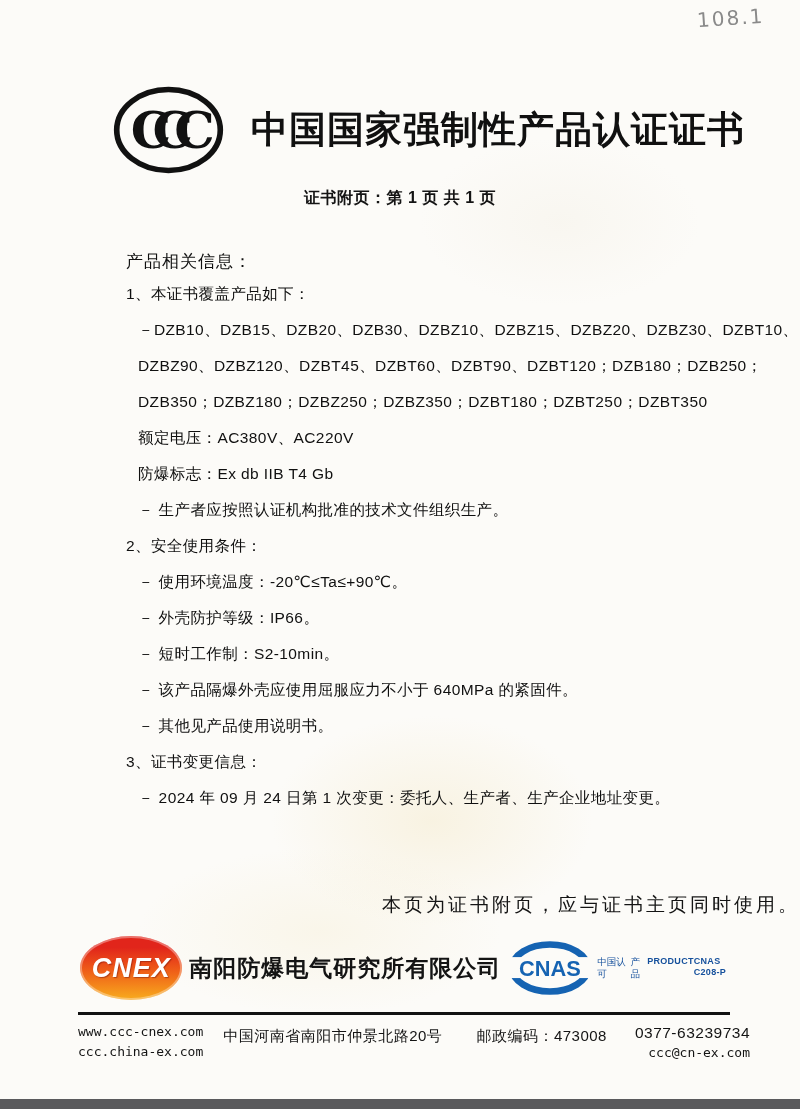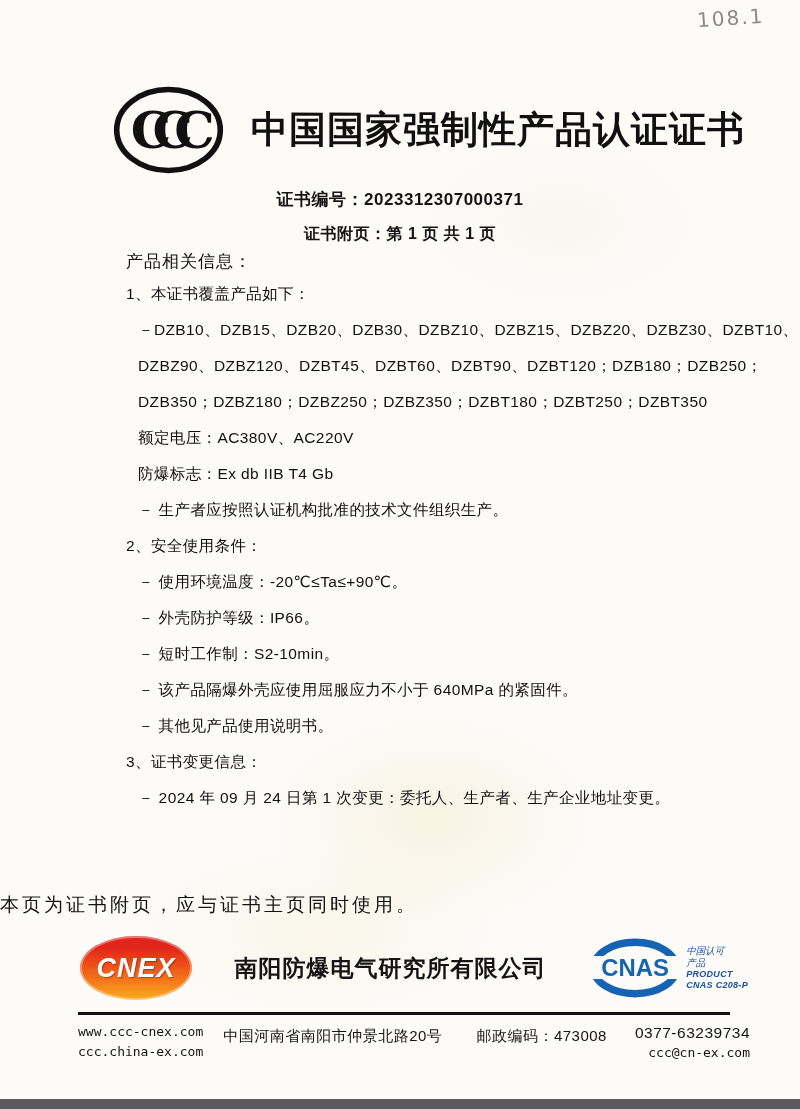--- a/index.html
+++ b/index.html
@@ -27,40 +27,40 @@
   }
   .cert-meta{position:absolute;top:188px;left:0;width:100%;text-align:center;font-weight:bold;}
   .cert-meta .row1{margin:0 0 13px 0;font-size:17px;letter-spacing:0.5px;}
   .cert-meta .row2{margin:0;font-size:16px;letter-spacing:0.5px;}
   .doc-body{position:absolute;top:250px;left:126px;right:48px;font-size:15.5px;color:#101010;}
   .section-title{margin:0 0 12px 0;font-size:17px;font-weight:normal;letter-spacing:1px;}
   .doc-body p.line{margin:0 0 19px 0;line-height:17px;letter-spacing:0.4px;white-space:nowrap;}
   .doc-body p.item{margin-left:0;}
   .doc-body p.sub{margin-left:12px;}
   .center-note{
-    position:absolute;top:892px;left:0;width:100%;text-align:left;margin:0;
+    position:absolute;top:892px;left:0;width:100%;text-align:right;margin:0;
     font-size:19px;letter-spacing:3px;font-weight:500;
   }
   .org-row{
     position:absolute;top:936px;left:80px;right:52px;
     display:flex;align-items:center;justify-content:space-between;
   }
   .cnex-logo{
     width:112px;height:64px;border-radius:50%;
     background:linear-gradient(180deg,#e1251b 18%,#ef5f18 55%,#f7a41d 95%);
     display:flex;align-items:center;justify-content:center;
     box-shadow:inset 0 0 0 2px rgba(255,255,255,0.35);
   }
   .cnex-logo span{
     color:#fff;font-weight:bold;font-style:italic;font-size:27px;letter-spacing:1px;
     text-shadow:1px 1px 1px rgba(120,20,10,0.5);
   }
   .org-name{margin:7px;font-size:23px;font-weight:bold;letter-spacing:1px;white-space:nowrap;}
   .cnas-block{display:flex;align-items:center;gap:5px;}
-  .cnas-side{display:flex;flex-direction:column;line-height:1.25;font-style:italic;}
+  .cnas-side{display:flex;flex-direction:row;line-height:1.25;}
   .cnas-side .zh{font-size:9.5px;color:#15509c;}
   .cnas-side .en{font-size:9px;font-weight:bold;color:#15509c;letter-spacing:0.3px;}
   .divider{position:absolute;top:1012px;left:78px;width:652px;height:3px;background:#121212;}
   .contact-row{
     position:absolute;top:1022px;left:78px;right:50px;
     display:flex;justify-content:space-between;align-items:flex-start;
   }
   .contact-web{font-family:"DejaVu Sans Mono","Liberation Mono",monospace;font-size:13px;line-height:1.55;}
   .contact-center{font-size:15px;padding-top:5px;letter-spacing:0.5px;white-space:nowrap;}
   .contact-center .gap{display:inline-block;width:34px;}
@@ -80,21 +80,20 @@
     <svg class="ccc-logo" width="113" height="92" viewBox="0 0 120 96">
       <ellipse cx="60" cy="48" rx="55" ry="43" fill="none" stroke="#111" stroke-width="6"></ellipse>
       <text x="20" y="67" font-family="DejaVu Serif, serif" font-size="54" font-weight="bold" fill="#111">C</text>
       <text x="43" y="67" font-family="DejaVu Serif, serif" font-size="54" font-weight="bold" fill="#111">C</text>
       <text x="66" y="67" font-family="DejaVu Serif, serif" font-size="54" font-weight="bold" fill="#111">C</text>
     </svg>
     <h1 class="title">中国国家强制性产品认证证书</h1>
   </div>
 
   <div class="cert-meta">
-    <p class="row1"><span>证书编号：</span><span>2023312307000371</span></p>
     <p class="row2"><span>证书附页：</span><span>第 1 页  共 1 页</span></p>
   </div>
 
   <div class="doc-body">
     <p class="section-title">产品相关信息：</p>
     <p class="line item">1、本证书覆盖产品如下：</p>
     <p class="line sub">－DZB10、DZB15、DZB20、DZB30、DZBZ10、DZBZ15、DZBZ20、DZBZ30、DZBT10、</p>
     <p class="line sub">DZBZ90、DZBZ120、DZBT45、DZBT60、DZBT90、DZBT120；DZB180；DZB250；</p>
     <p class="line sub">DZB350；DZBZ180；DZBZ250；DZBZ350；DZBT180；DZBT250；DZBT350</p>
     <p class="line sub">额定电压：AC380V、AC220V</p>

